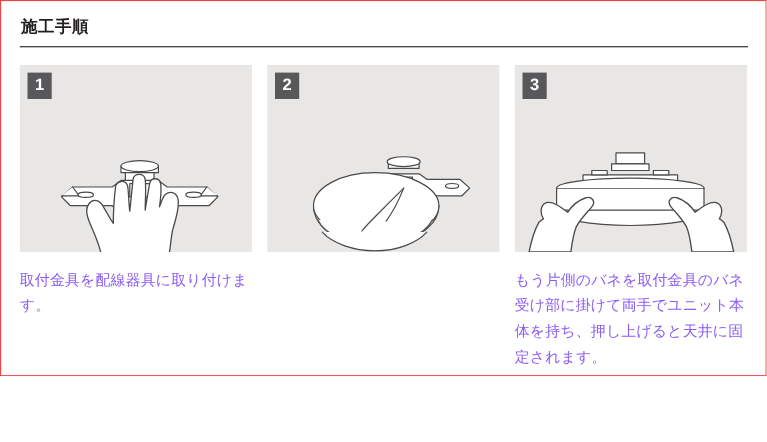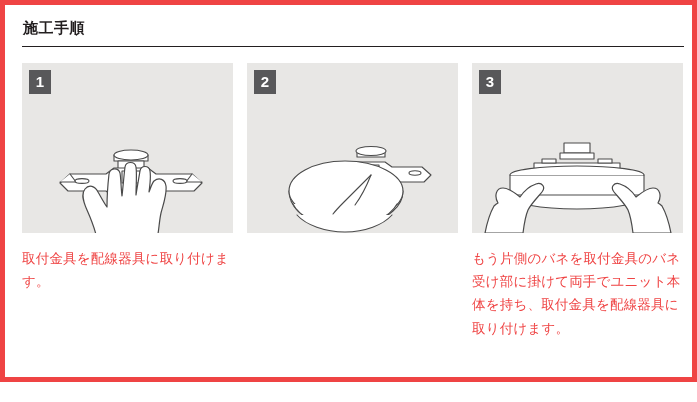--- a/index.html
+++ b/index.html
@@ -6,23 +6,23 @@
     margin: 0;
     padding: 0;
     background: #ffffff;
   }
   body {
     font-family: "Liberation Sans", sans-serif;
   }
   .page {
     position: relative;
     width: 697px;
-    height: 382px;
+    height: 342px;
     box-sizing: border-box;
-    border: 5px solid #ef4444;
+    border: 1px solid #ef4444;
     background: #ffffff;
     overflow: hidden;
   }
   .title {
     position: absolute;
     left: 18px;
     top: 14px;
     font-size: 15px;
     font-weight: bold;
     color: #231f20;
@@ -65,21 +65,21 @@
     font-size: 15px;
     font-weight: bold;
     line-height: 24px;
     text-align: center;
     z-index: 5;
   }
   .caption {
     margin-top: 14px;
     font-size: 13.5px;
     line-height: 1.72;
-    color: #ef4444;
+    color: #8b5cf6;
     letter-spacing: 0.2px;
   }
   svg { display: block; }
 </style>
 </head>
 <body>
 
 <div class="page">
 
   <div class="title">施工手順</div>
@@ -157,17 +157,17 @@
             <path d="M38 112 c0 -5 30 -9 67 -9 c37 0 67 4 67 9"></path>
             <path d="M40 132 h130"></path>
           </g>
 
           <g fill="#ffffff" stroke="#4a4a4a" stroke-width="1.2" stroke-linejoin="round" stroke-linecap="round">
             <path d="M26 140 c-4 -7 -2 -15 5 -15 c6 0 12 5 17 9 c4 -6 10 -11 16 -13 c6 -2 10 3 6 8 c-5 6 -11 12 -14 18 c-3 7 -4 15 -5 23 l-38 0 c2 -10 5 -20 9 -27 c1 -1 2 -2 4 -3 z"></path>
             <path d="M186 140 c4 -7 2 -15 -5 -15 c-6 0 -12 5 -17 9 c-4 -6 -10 -11 -16 -13 c-6 -2 -10 3 -6 8 c5 6 11 12 14 18 c3 7 4 15 5 23 l38 0 c-2 -10 -5 -20 -9 -27 c-1 -1 -2 -2 -4 -3 z"></path>
           </g>
         </svg>
       </div>
-      <div class="caption">もう片側のバネを取付金具のバネ受け部に掛けて両手でユニット本体を持ち、取付金具を配線器具に取り付けます。</div>
+      <div class="caption">もう片側のバネを取付金具のバネ受け部に掛けて両手でユニット本体を持ち、押し上げると天井に固定されます。</div>
     </div>
 
   </div>
 </div>
 
 </body></html>

